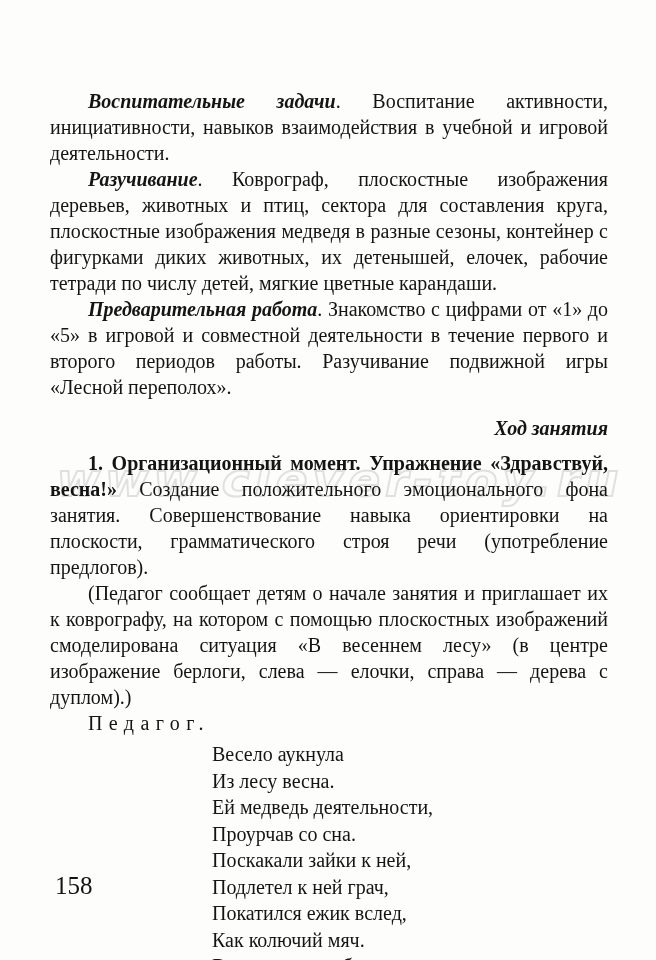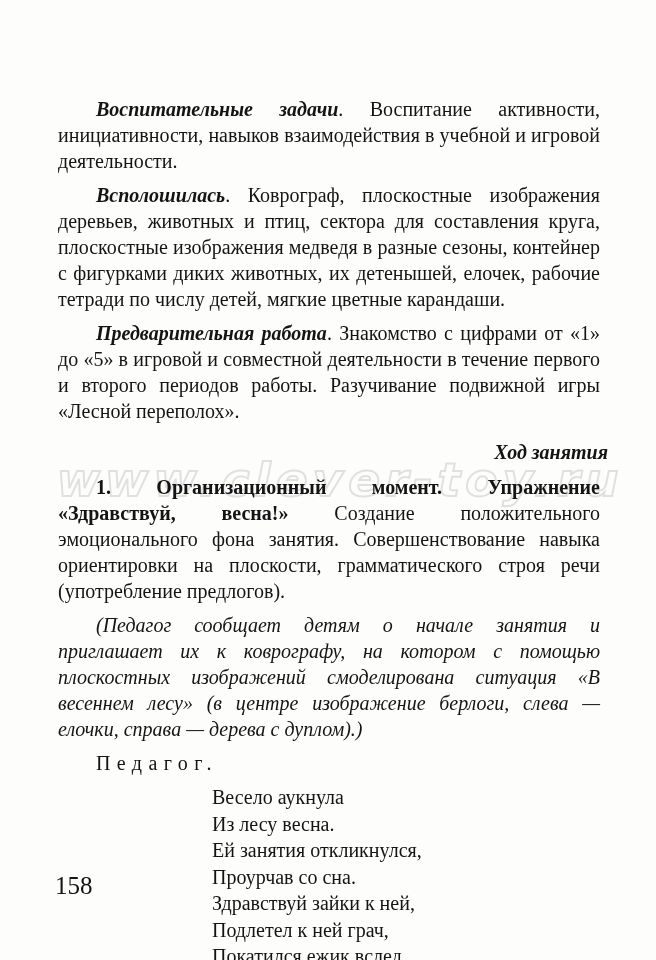--- a/index.html
+++ b/index.html
@@ -35,31 +35,31 @@
   .text-block {
     position: absolute;
     left: 50px;
     right: 48px;
     top: 88px;
     z-index: 1;
     font-size: 20px;
     line-height: 26px;
     text-align: justify;
   }
-  .para { margin: 8px; text-indent: 38px; }
+  .para { margin: 0; text-indent: 38px; }
   .lead { font-weight: bold; font-style: italic; }
   .lead-bold { font-weight: bold; }
   .heading {
     margin: 15px 0 9px 0;
     text-indent: 0;
     text-align: right;
     font-weight: bold;
     font-style: italic;
   }
-  .stage { font-style: italic; }
+  .stage { }
   .speaker { letter-spacing: 0.32em; }
   .poem {
     margin-left: 162px;
     margin-top: 5px;
     text-align: left;
     line-height: 26.5px;
   }
   .poem-line { text-indent: 0; }
   .page-number {
     position: absolute;
@@ -73,38 +73,38 @@
 <body>
 
 <div class="page">
 
   <div class="watermark">www.clever-toy.ru</div>
 
   <div class="text-block">
 
     <p class="para"><span class="lead">Воспитательные задачи</span><span>. Воспитание активности, инициативности, навыков взаимодействия в учебной и игровой деятельности.</span></p>
 
-    <p class="para"><span class="lead">Всполошилась</span><span>. Коврограф, плоскостные изображения деревьев, животных и птиц, сектора для составления круга, плоскостные изображения медведя в разные сезоны, контейнер с фигурками диких животных, их детенышей, елочек, рабочие тетради по числу детей, мягкие цветные карандаши.</span></p>
+    <p class="para"><span class="lead">Разучивание</span><span>. Коврограф, плоскостные изображения деревьев, животных и птиц, сектора для составления круга, плоскостные изображения медведя в разные сезоны, контейнер с фигурками диких животных, их детенышей, елочек, рабочие тетради по числу детей, мягкие цветные карандаши.</span></p>
 
     <p class="para"><span class="lead">Предварительная работа</span><span>. Знакомство с цифрами от «1» до «5» в игровой и совместной деятельности в течение первого и второго периодов работы. Разучивание подвижной игры «Лесной переполох».</span></p>
 
     <p class="para heading">Ход занятия</p>
 
     <p class="para"><span class="lead-bold">1. Организационный момент. Упражнение «Здравствуй, весна!»</span><span> Создание положительного эмоционального фона занятия. Совершенствование навыка ориентировки на плоскости, грамматического строя речи (употребление предлогов).</span></p>
 
     <p class="para stage">(Педагог сообщает детям о начале занятия и приглашает их к коврографу, на котором с помощью плоскостных изображений смоделирована ситуация «В весеннем лесу» (в центре изображение берлоги, слева — елочки, справа — дерева с дуплом).)</p>
 
     <p class="para"><span class="speaker">Педагог.</span></p>
 
     <div class="poem">
         <div class="poem-line">Весело аукнула</div>
         <div class="poem-line">Из лесу весна.</div>
-        <div class="poem-line">Ей занятия откликнулся,</div>
+        <div class="poem-line">Ей медведь деятельности,</div>
         <div class="poem-line">Проурчав со сна.</div>
-        <div class="poem-line">Здравствуй зайки к ней,</div>
+        <div class="poem-line">Поскакали зайки к ней,</div>
         <div class="poem-line">Подлетел к ней грач,</div>
         <div class="poem-line">Покатился ежик вслед,</div>
         <div class="poem-line">Как колючий мяч.</div>
         <div class="poem-line">Всполошилась белочка,</div>
       </div>
 
   </div>
 
   <div class="page-number">158</div>
 

